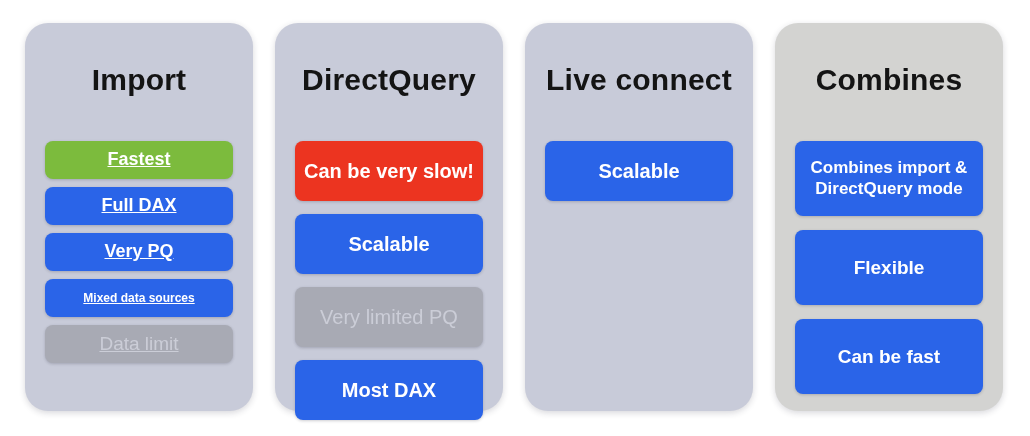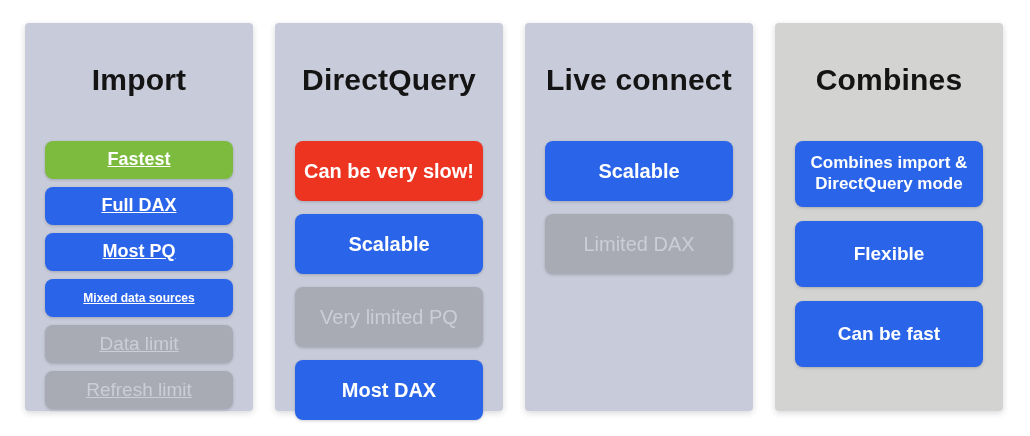--- a/index.html
+++ b/index.html
@@ -14,21 +14,21 @@
     height: 436px;
     box-sizing: border-box;
     padding: 23px 0 0 25px;
     display: flex;
     gap: 22px;
     background: var(--page-bg, #ffffff);
   }
   .card {
     width: 228px;
     height: 388px;
-    border-radius: 4px;
+    border-radius: 23px;
     box-sizing: border-box;
     padding-top: 36px;
     display: flex;
     flex-direction: column;
     align-items: center;
     box-shadow: 0 2px 6px rgba(40,40,60,0.18);
   }
   .card[data-theme="lavender"] { background: var(--card-lavender, #c8cbd9); }
   .card[data-theme="neutral"]  { background: var(--card-neutral, #d3d3d1); }
 
@@ -79,55 +79,53 @@
   .card:nth-child(1) .badge[data-type="muted"] { font-size: 19px; }
 
   
   .card:nth-child(2) .badge-list,
   .card:nth-child(3) .badge-list { gap: 13px; }
   .card:nth-child(2) .badge,
   .card:nth-child(3) .badge { height: 60px; font-size: 20px; }
 
   
   .card:nth-child(4) .badge-list { gap: 14px; }
-  .card:nth-child(4) .badge { height: 66px; font-size: 19px; }
+  .card:nth-child(4) .badge { height: 75px; font-size: 19px; }
   .card:nth-child(4) .badge:nth-child(1) { font-size: 17px; }
 </style>
 </head>
 <body>
 
 <div class="board">
 
   <section class="card" data-theme="lavender">
     <h2 class="card-title">Import</h2>
     <div class="badge-list">
       <div class="badge" data-type="green">Fastest</div>
       <div class="badge" data-type="blue">Full DAX</div>
-      <div class="badge" data-type="blue">Most PQ</div>
+      <div class="badge" data-type="blue">Very PQ</div>
       <div class="badge" data-type="blue">Mixed data sources</div>
       <div class="badge" data-type="muted">Data limit</div>
-      <div class="badge" data-type="muted">Refresh limit</div>
     </div>
   </section>
 
   <section class="card" data-theme="lavender">
     <h2 class="card-title">DirectQuery</h2>
     <div class="badge-list">
       <div class="badge" data-type="red">Can be very slow!</div>
       <div class="badge" data-type="blue">Scalable</div>
       <div class="badge" data-type="muted">Very limited PQ</div>
       <div class="badge" data-type="blue">Most DAX</div>
     </div>
   </section>
 
   <section class="card" data-theme="lavender">
     <h2 class="card-title">Live connect</h2>
     <div class="badge-list">
       <div class="badge" data-type="blue">Scalable</div>
-      <div class="badge" data-type="muted">Limited DAX</div>
     </div>
   </section>
 
   <section class="card" data-theme="neutral">
     <h2 class="card-title">Combines</h2>
     <div class="badge-list">
       <div class="badge" data-type="blue">Combines import &amp; DirectQuery mode</div>
       <div class="badge" data-type="blue">Flexible</div>
       <div class="badge" data-type="blue">Can be fast</div>
     </div>

